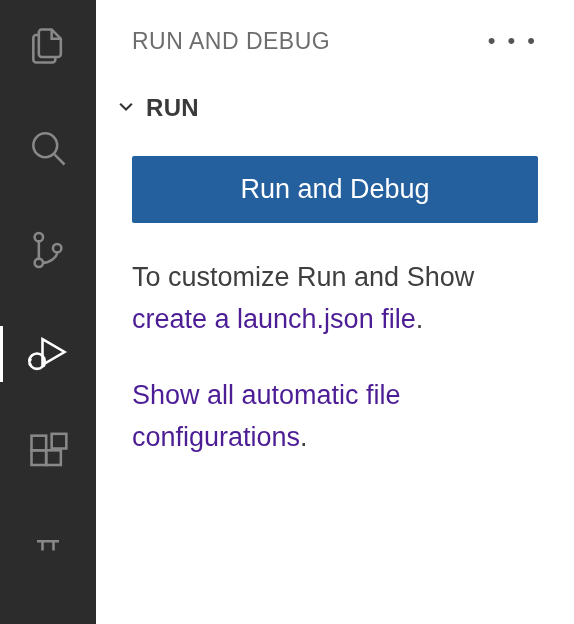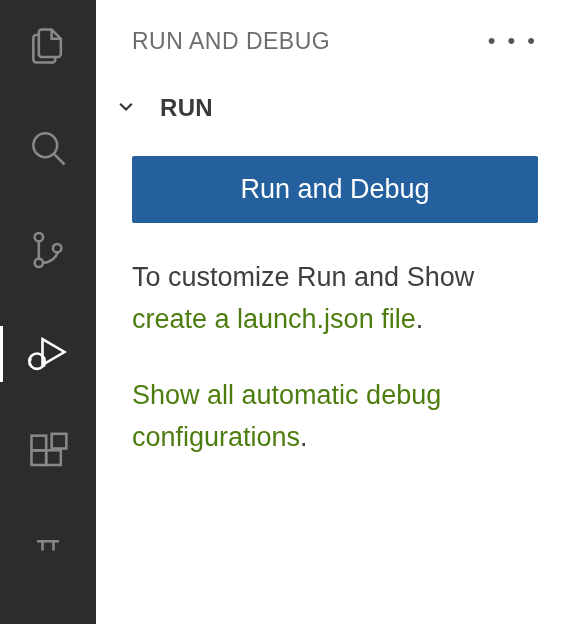--- a/index.html
+++ b/index.html
@@ -73,21 +73,21 @@
     .more-icon {
       color: #555555;
       cursor: pointer;
       font-size: 22px;
       letter-spacing: 3px;
       padding: 4px 0 4px 4px;
     }
     .section-header {
       display: flex;
       align-items: center;
-      gap: 20px;
+      gap: 6px;
       padding: 20px 0 20px 16px;
       cursor: pointer;
     }
     .chevron svg {
       width: 28px;
       height: 28px;
       stroke: #333333;
       stroke-width: 1.8;
       fill: none;
     }
@@ -113,21 +113,21 @@
       width: 100%;
       cursor: pointer;
       border-radius: 2px;
     }
     .desc {
       font-size: 27px;
       line-height: 1.55;
       color: #3f3f3f;
     }
     .link {
-      color: #4d7c0f;
+      color: #4c1d95;
       cursor: pointer;
     }
   </style>
 </head>
 <body>
 
 <div class="activity-bar">
   <div class="activity-item">
     <span>
       <svg viewBox="0 0 24 24">
@@ -201,16 +201,16 @@
   </div>
 
   <div class="panel-body">
     <button class="run-button">Run and Debug</button>
 
     <div class="desc">
       <span>To customize Run and Show </span><span class="link">create a launch.json file</span><span>.</span>
     </div>
 
     <div class="desc">
-      <span class="link">Show all automatic debug configurations</span><span>.</span>
+      <span class="link">Show all automatic file configurations</span><span>.</span>
     </div>
   </div>
 </div>
 
 </body></html>

